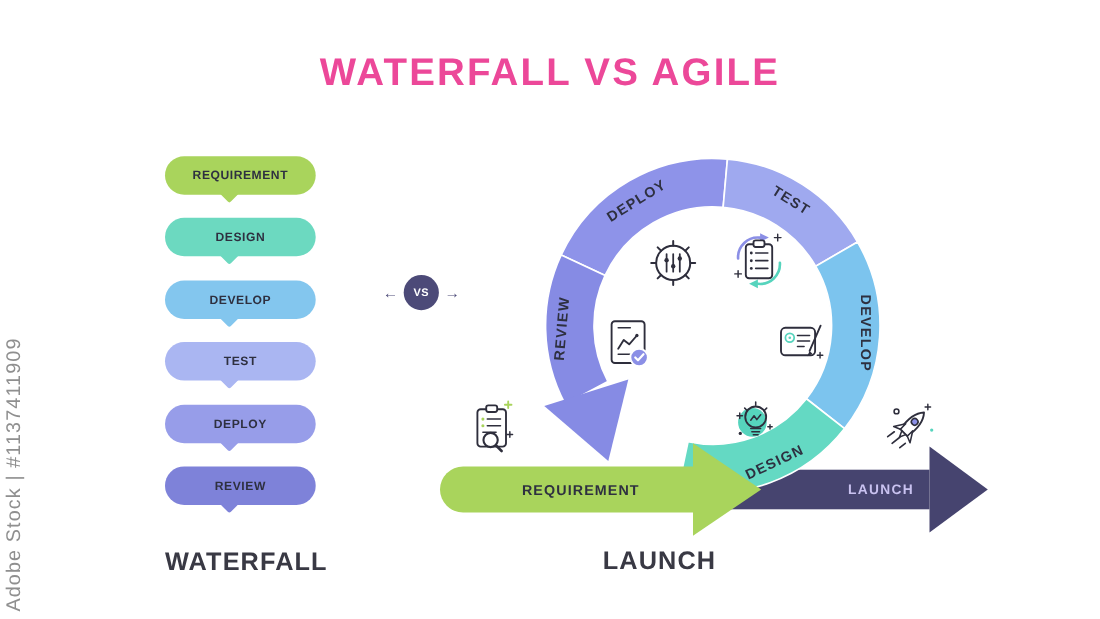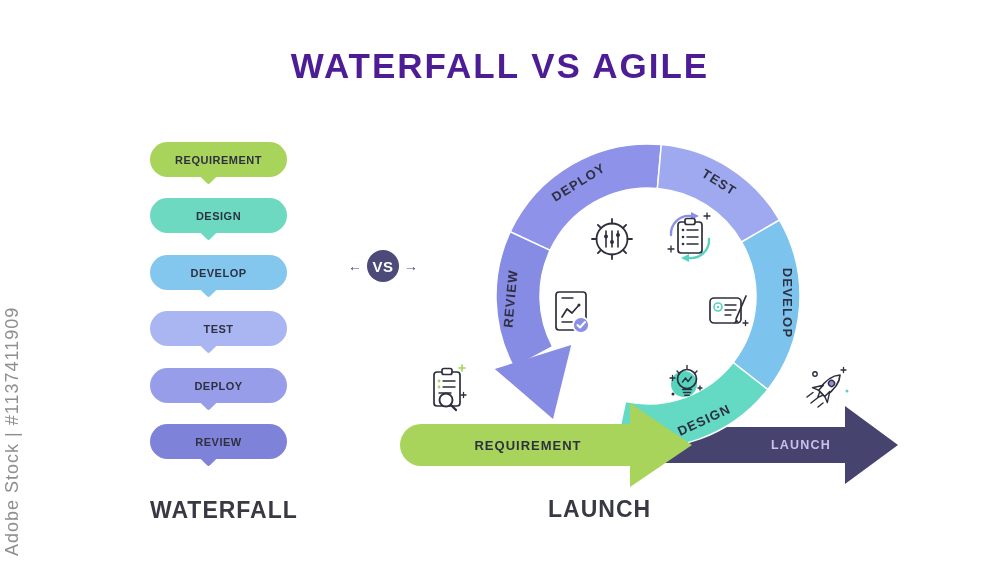--- a/index.html
+++ b/index.html
@@ -3,21 +3,21 @@
 <meta charset="utf-8">
 <style>
   * { margin:0; padding:0; box-sizing:border-box; }
   html,body { width:1000px; height:563px; }
   body {
     position:relative; background:#ffffff; overflow:hidden;
     font-family:"Liberation Sans", sans-serif; color:#2e3040;
   }
   .title {
     position:absolute; top:46px; left:0; width:1000px; text-align:center;
-    font-size:35px; font-weight:800; letter-spacing:2px; color:#4c1d95;
+    font-size:35px; font-weight:800; letter-spacing:2px; color:#ec4899;
   }
   .watermark {
     position:absolute; left:2px; top:556px; transform:rotate(-90deg);
     transform-origin:0 0; white-space:nowrap;
     font-size:18px; letter-spacing:1px; color:#8f8f8f;
   }
   .pill { position:absolute; left:150px; width:137px; height:35px; }
   .pill-tail {
     position:absolute; left:52px; bottom:-5px; width:13px; height:13px;
     transform:rotate(45deg); border-radius:2px; background:#ccc;
@@ -34,21 +34,21 @@
   .label-waterfall { left:150px; width:137px; top:497px; }
   .label-agile { left:548px; width:200px; top:496px; }
   .vs-wrap {
     position:absolute; left:348px; top:250px; display:flex;
     align-items:center; gap:5px;
   }
   .vs-arrow { font-size:14px; color:#4c4a78; line-height:1; }
   .vs-circle {
     width:32px; height:32px; border-radius:50%; background:#4c4a78;
     display:flex; align-items:center; justify-content:center;
-    color:#ffffff; font-size:15px; font-weight:700; letter-spacing:.5px;
+    color:#ffffff; font-size:10px; font-weight:700; letter-spacing:.5px;
   }
   .agile-svg { position:absolute; left:380px; top:120px; }
   .agile-svg text { font-family:"Liberation Sans", sans-serif; font-weight:700; }
 </style>
 </head>
 <body>
 
 <div class="watermark">Adobe Stock | #1137411909</div>
 
 <h1 class="title">WATERFALL VS AGILE</h1>

